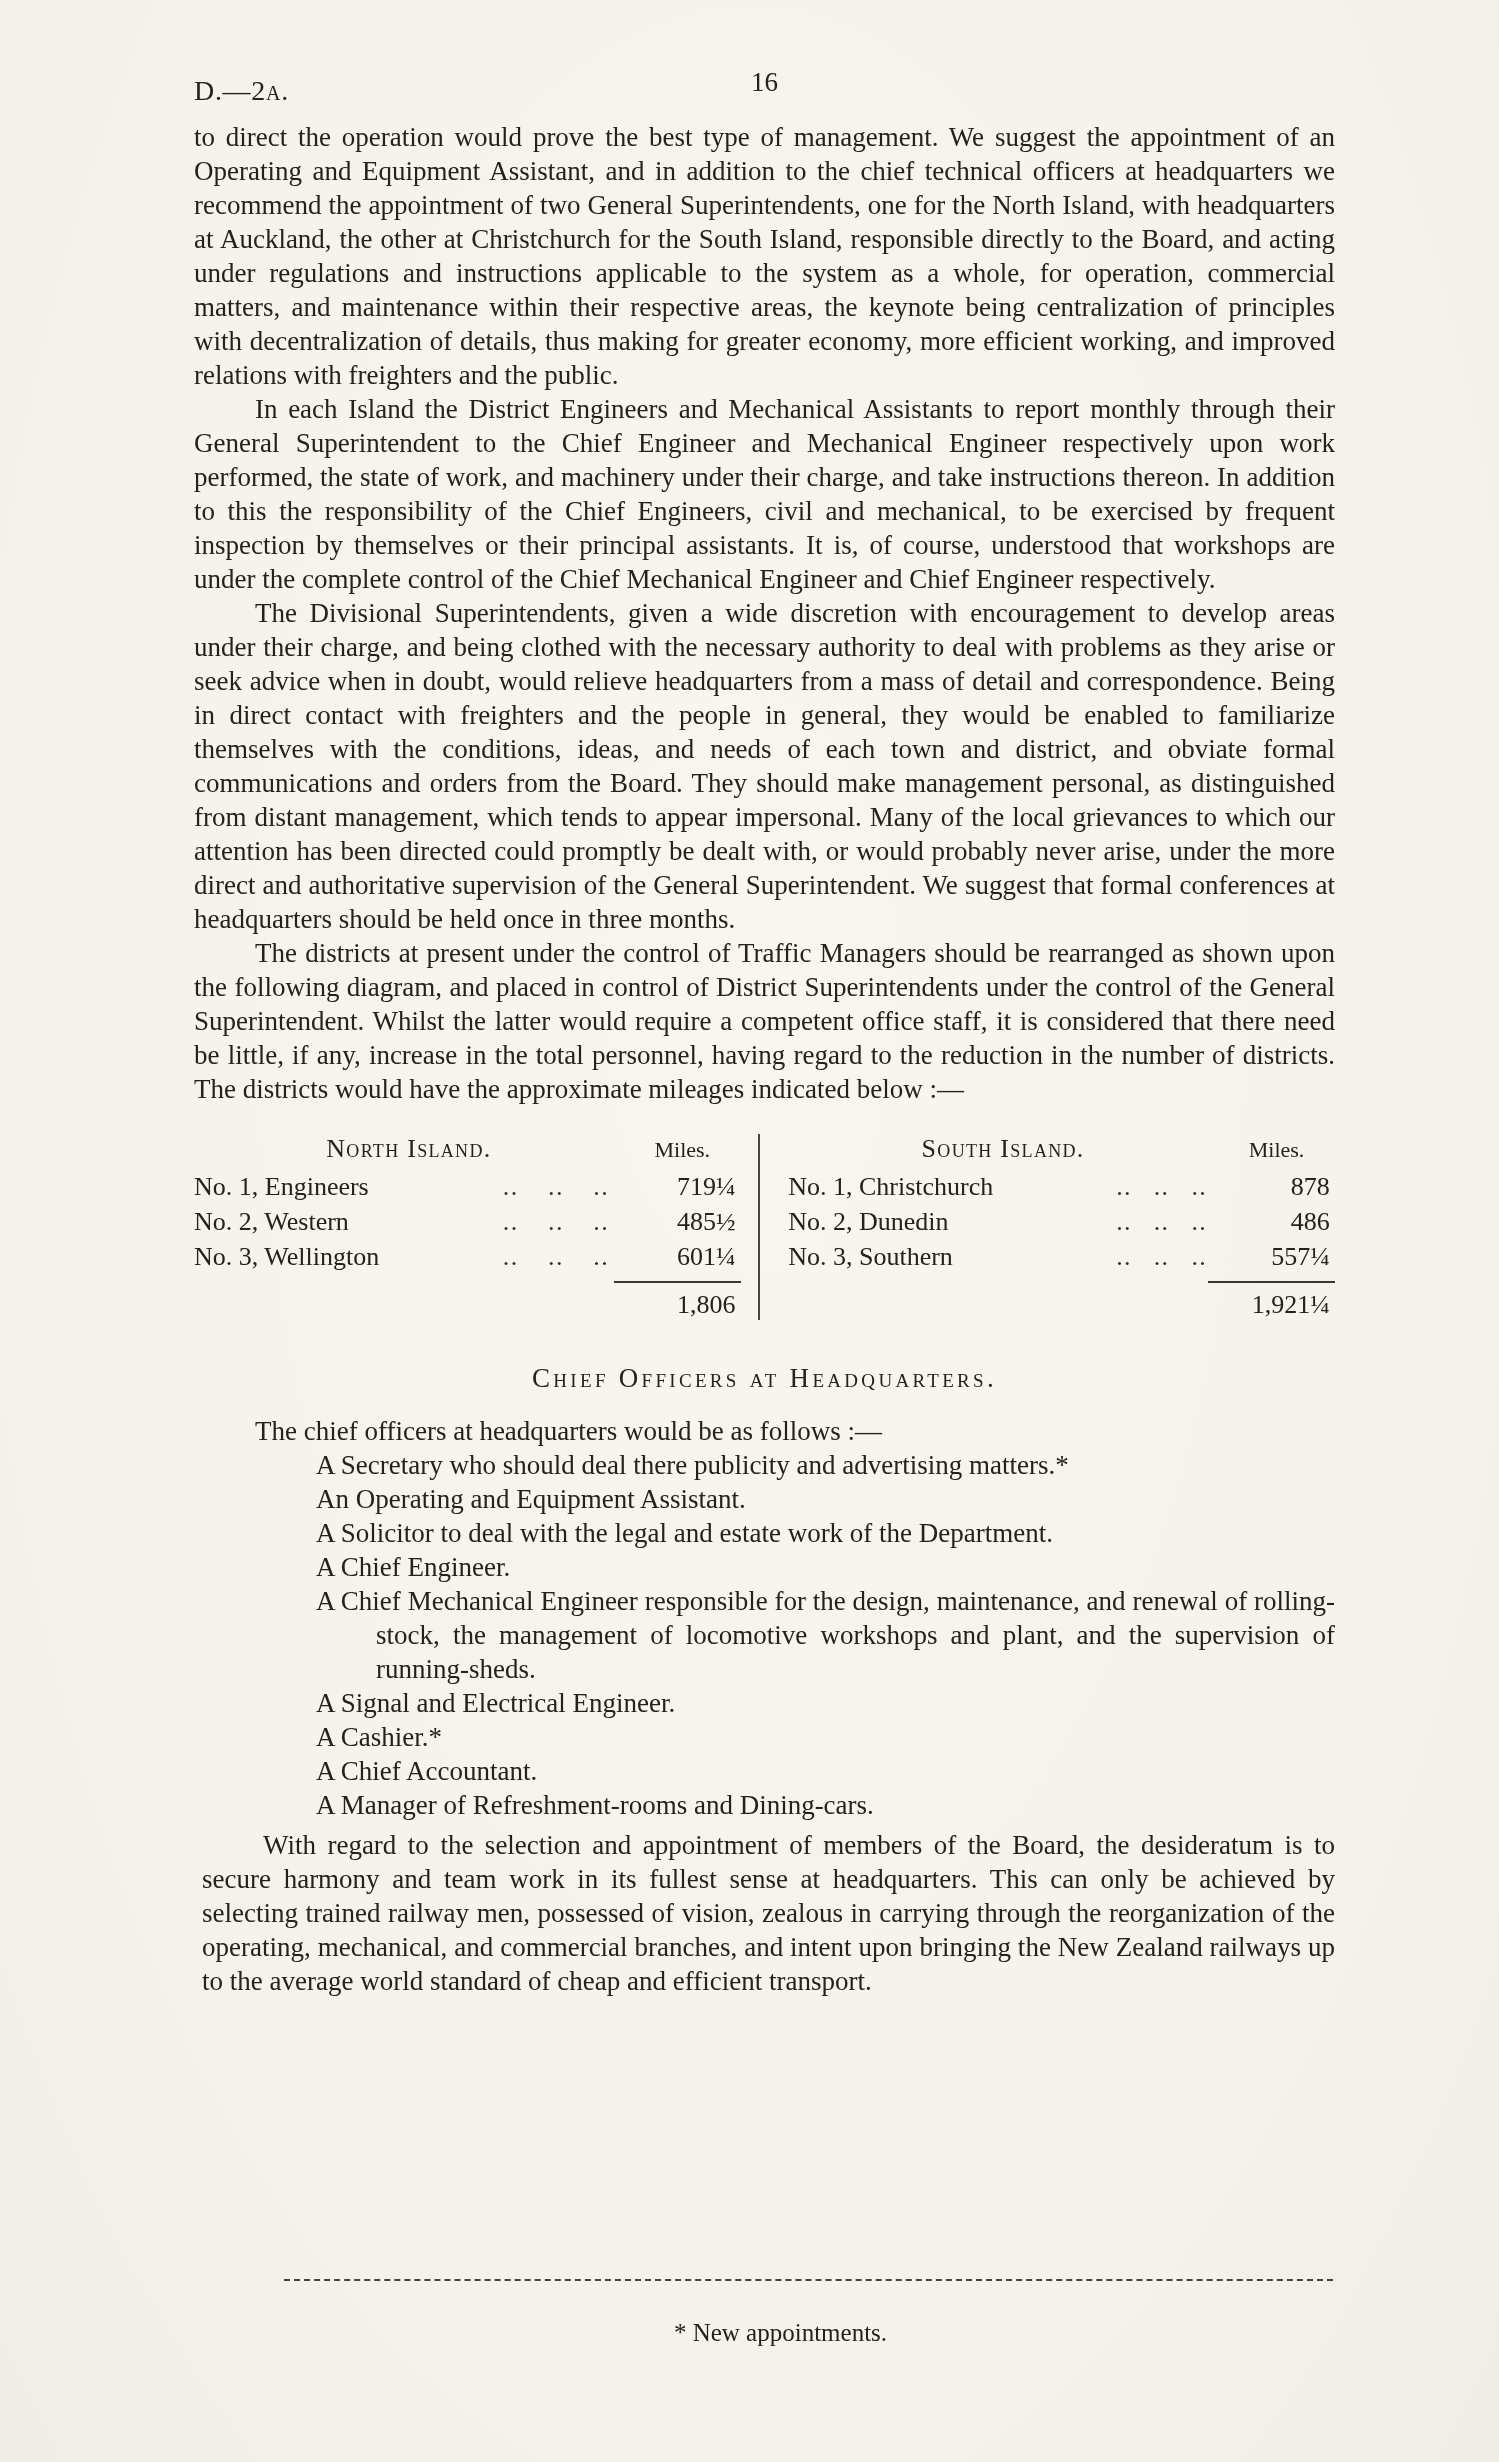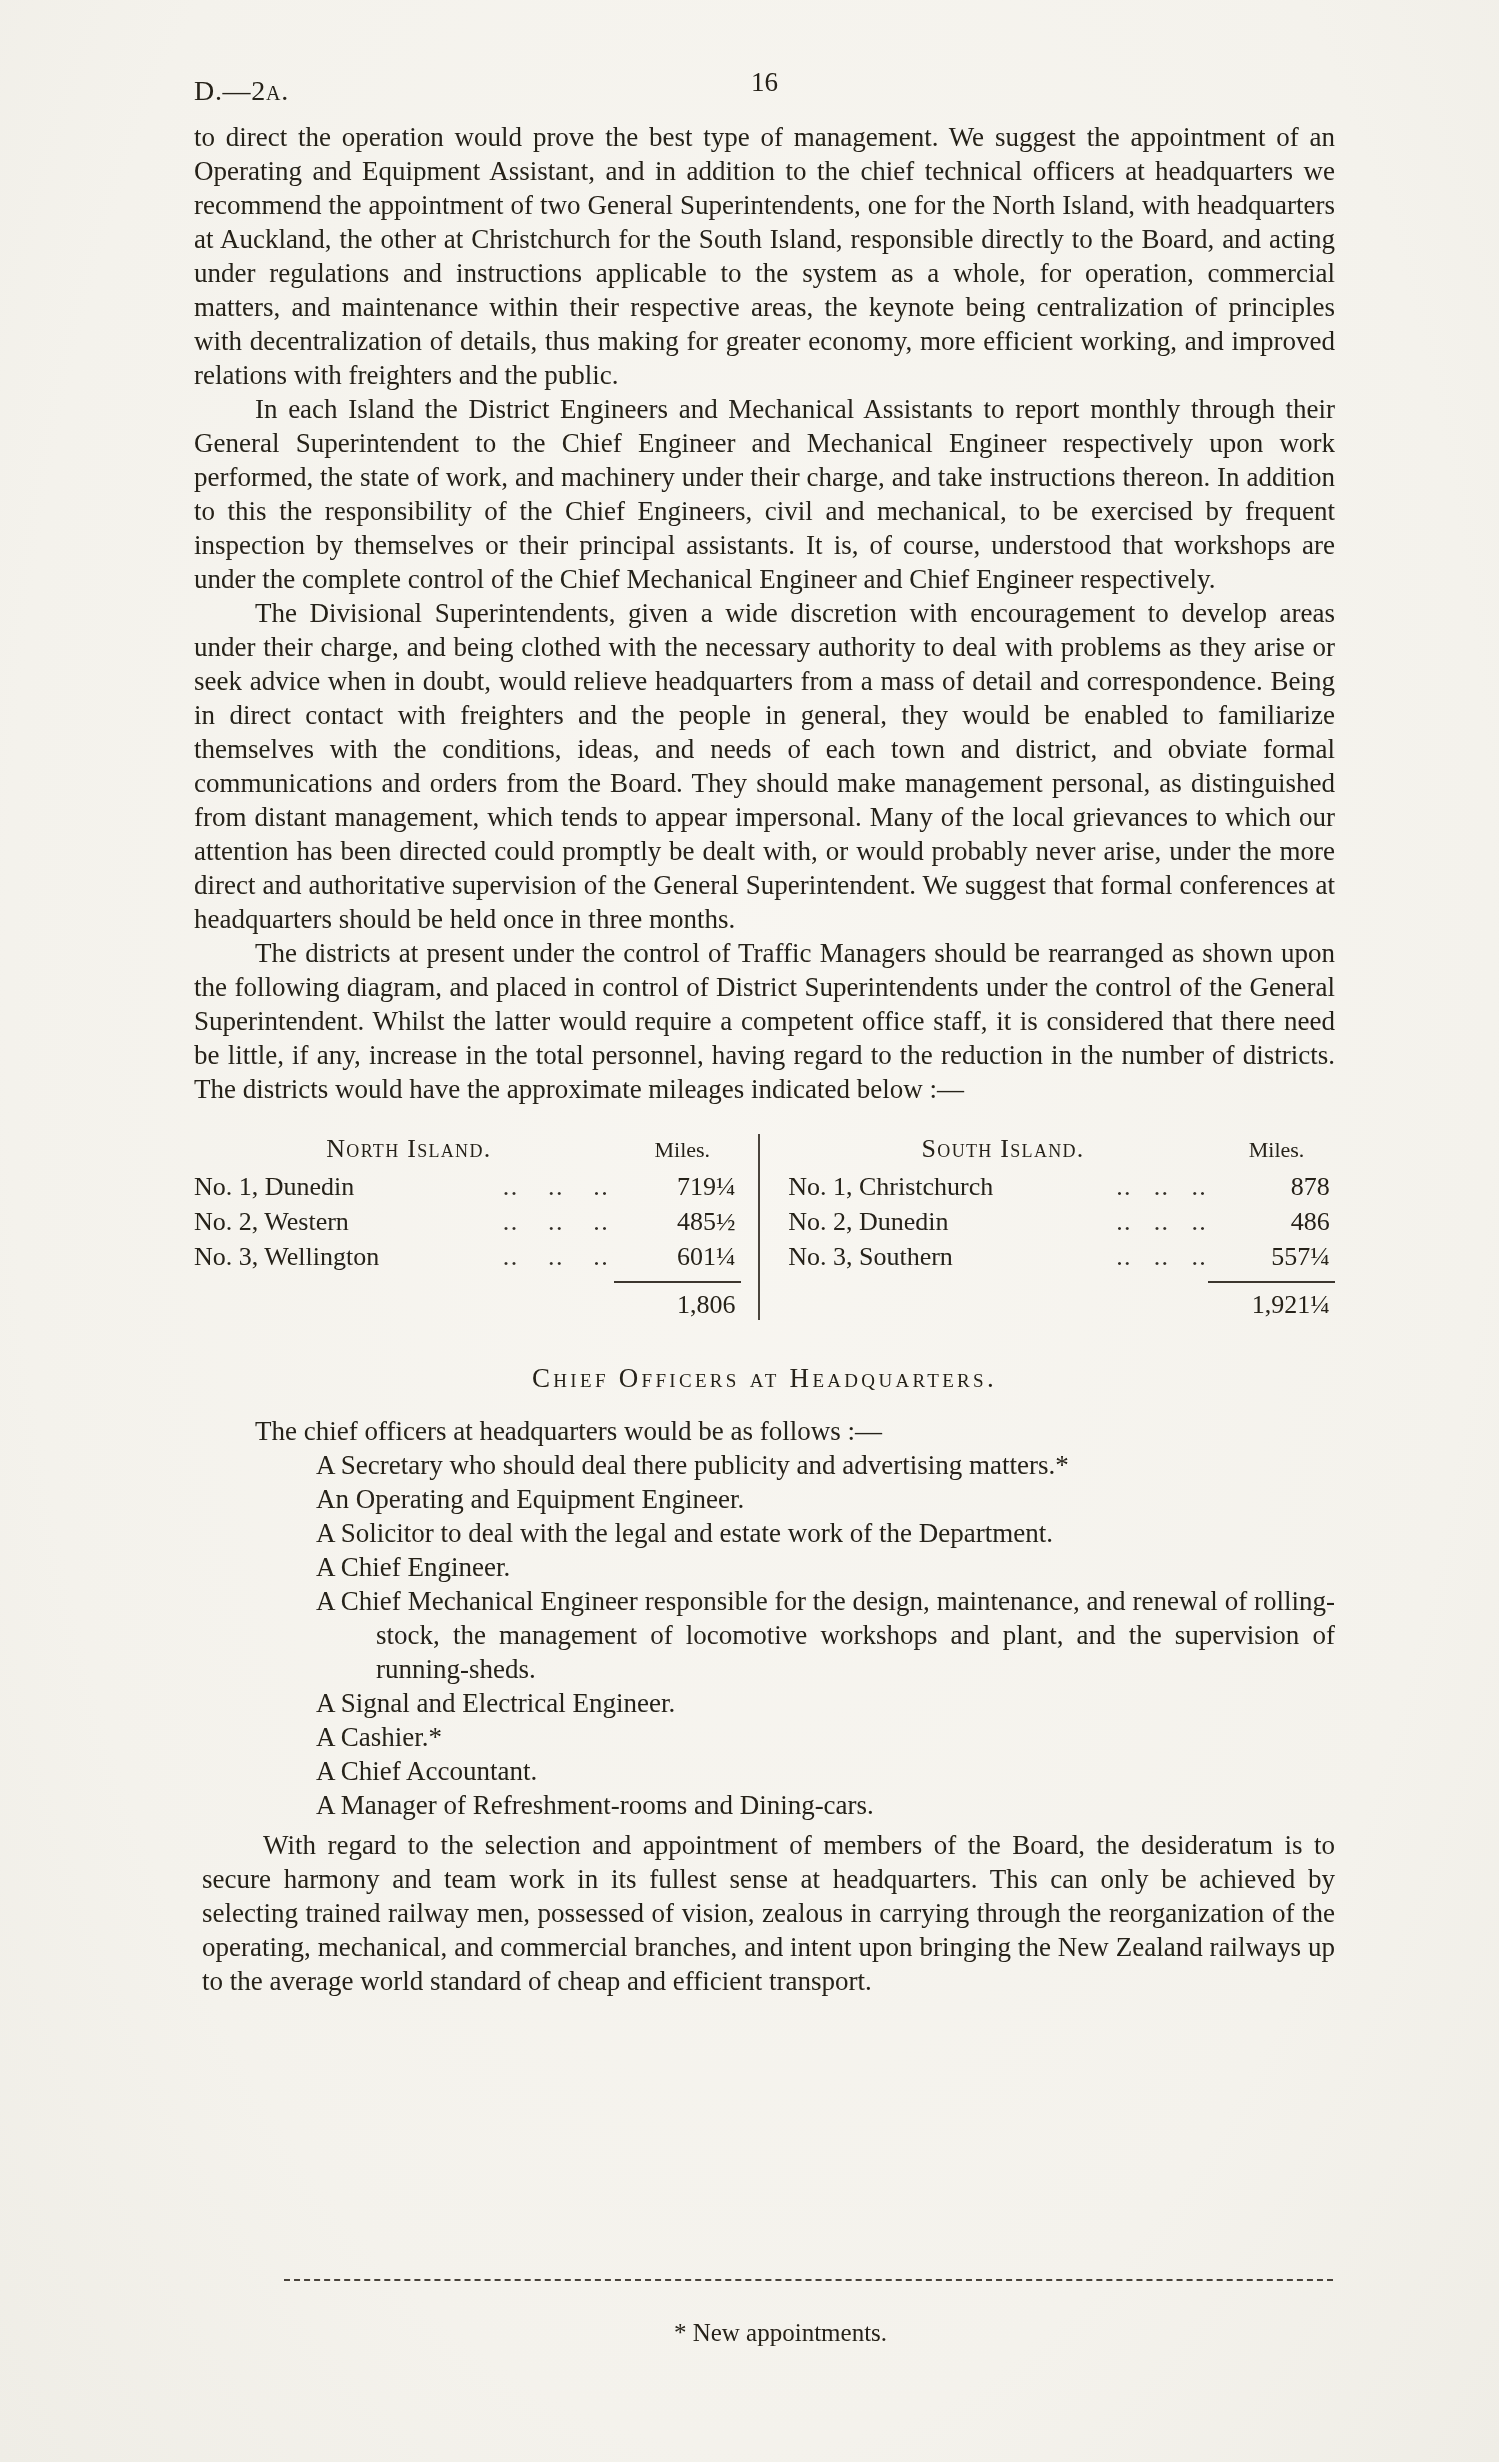--- a/index.html
+++ b/index.html
@@ -170,21 +170,21 @@
     <p class="para indent">The districts at present under the control of Traffic Managers should be rearranged as shown upon the following diagram, and placed in control of District Superintendents under the control of the General Superintendent.  Whilst the latter would require a competent office staff, it is considered that there need be little, if any, increase in the total personnel, having regard to the reduction in the number of districts.  The districts would have the approximate mileages indicated below :—</p>
 
     <section class="mileage-table">
 
       <div class="half left">
         <div class="t-header">
           <span class="island-heading">North Island.</span>
           <span class="miles-label">Miles.</span>
         </div>
         <div class="t-row">
-          <span class="t-name">No. 1, Dunedin</span>
+          <span class="t-name">No. 1, Engineers</span>
           <span class="dots">..</span>
           <span class="dots">..</span>
           <span class="dots">..</span>
           <span class="t-miles">719¼</span>
         </div>
         <div class="t-row">
           <span class="t-name">No. 2, Western</span>
           <span class="dots">..</span>
           <span class="dots">..</span>
           <span class="dots">..</span>
@@ -242,21 +242,21 @@
       </div>
 
     </section>
 
     <h2 class="section-heading">Chief Officers at Headquarters.</h2>
 
     <p class="para indent">The chief officers at headquarters would be as follows :—</p>
 
     <div class="officer-list">
       <p class="officer-item">A Secretary who should deal there publicity and advertising matters.*</p>
-      <p class="officer-item">An Operating and Equipment Engineer.</p>
+      <p class="officer-item">An Operating and Equipment Assistant.</p>
       <p class="officer-item">A Solicitor to deal with the legal and estate work of the Department.</p>
       <p class="officer-item">A Chief Engineer.</p>
       <p class="officer-item">A Chief Mechanical Engineer responsible for the design, maintenance, and renewal of rolling-stock, the management of locomotive workshops and plant, and the supervision of running-sheds.</p>
       <p class="officer-item">A Signal and Electrical Engineer.</p>
       <p class="officer-item">A Cashier.*</p>
       <p class="officer-item">A Chief Accountant.</p>
       <p class="officer-item">A Manager of Refreshment-rooms and Dining-cars.</p>
     </div>
 
     <p class="para indent closing">With regard to the selection and appointment of members of the Board, the desideratum is to secure harmony and team work in its fullest sense at headquarters.  This can only be achieved by selecting trained railway men, possessed of vision, zealous in carrying through the reorganization of the operating, mechanical, and commercial branches, and intent upon bringing the New Zealand railways up to the average world standard of cheap and efficient transport.</p>

